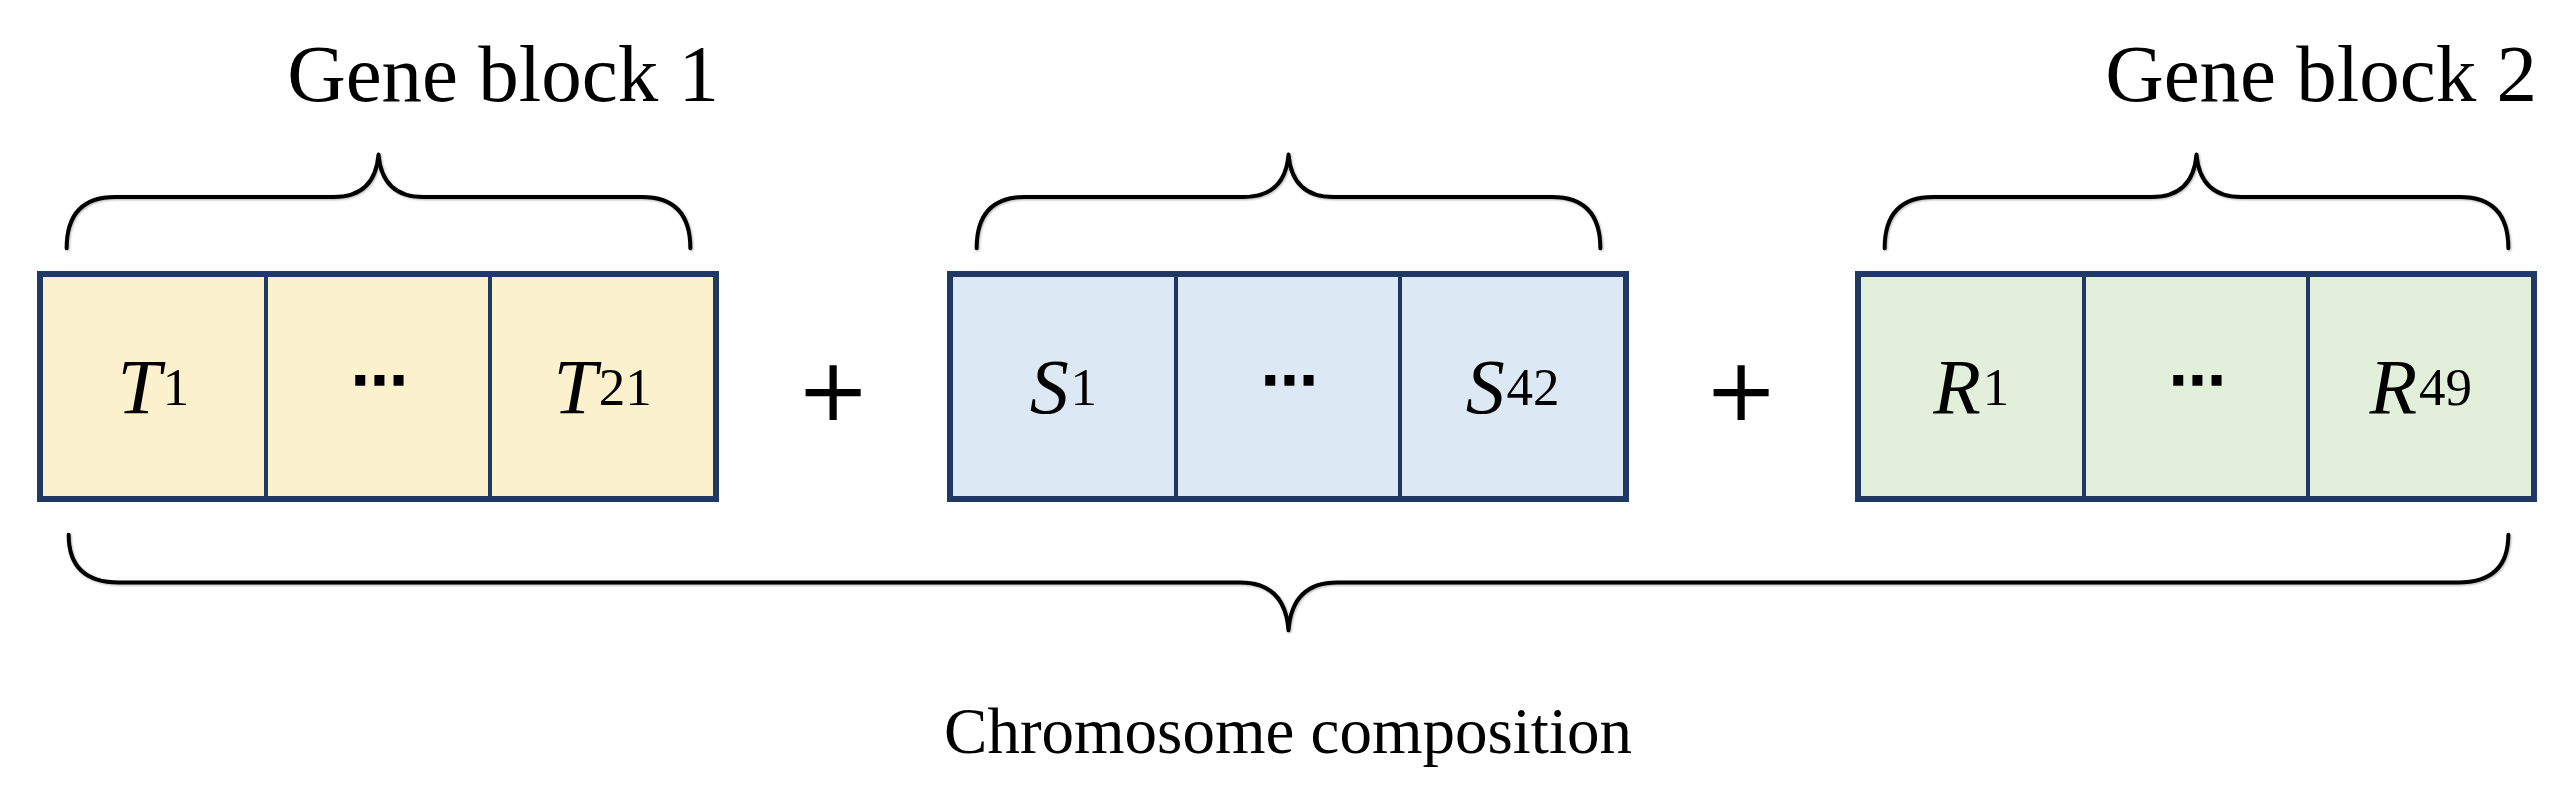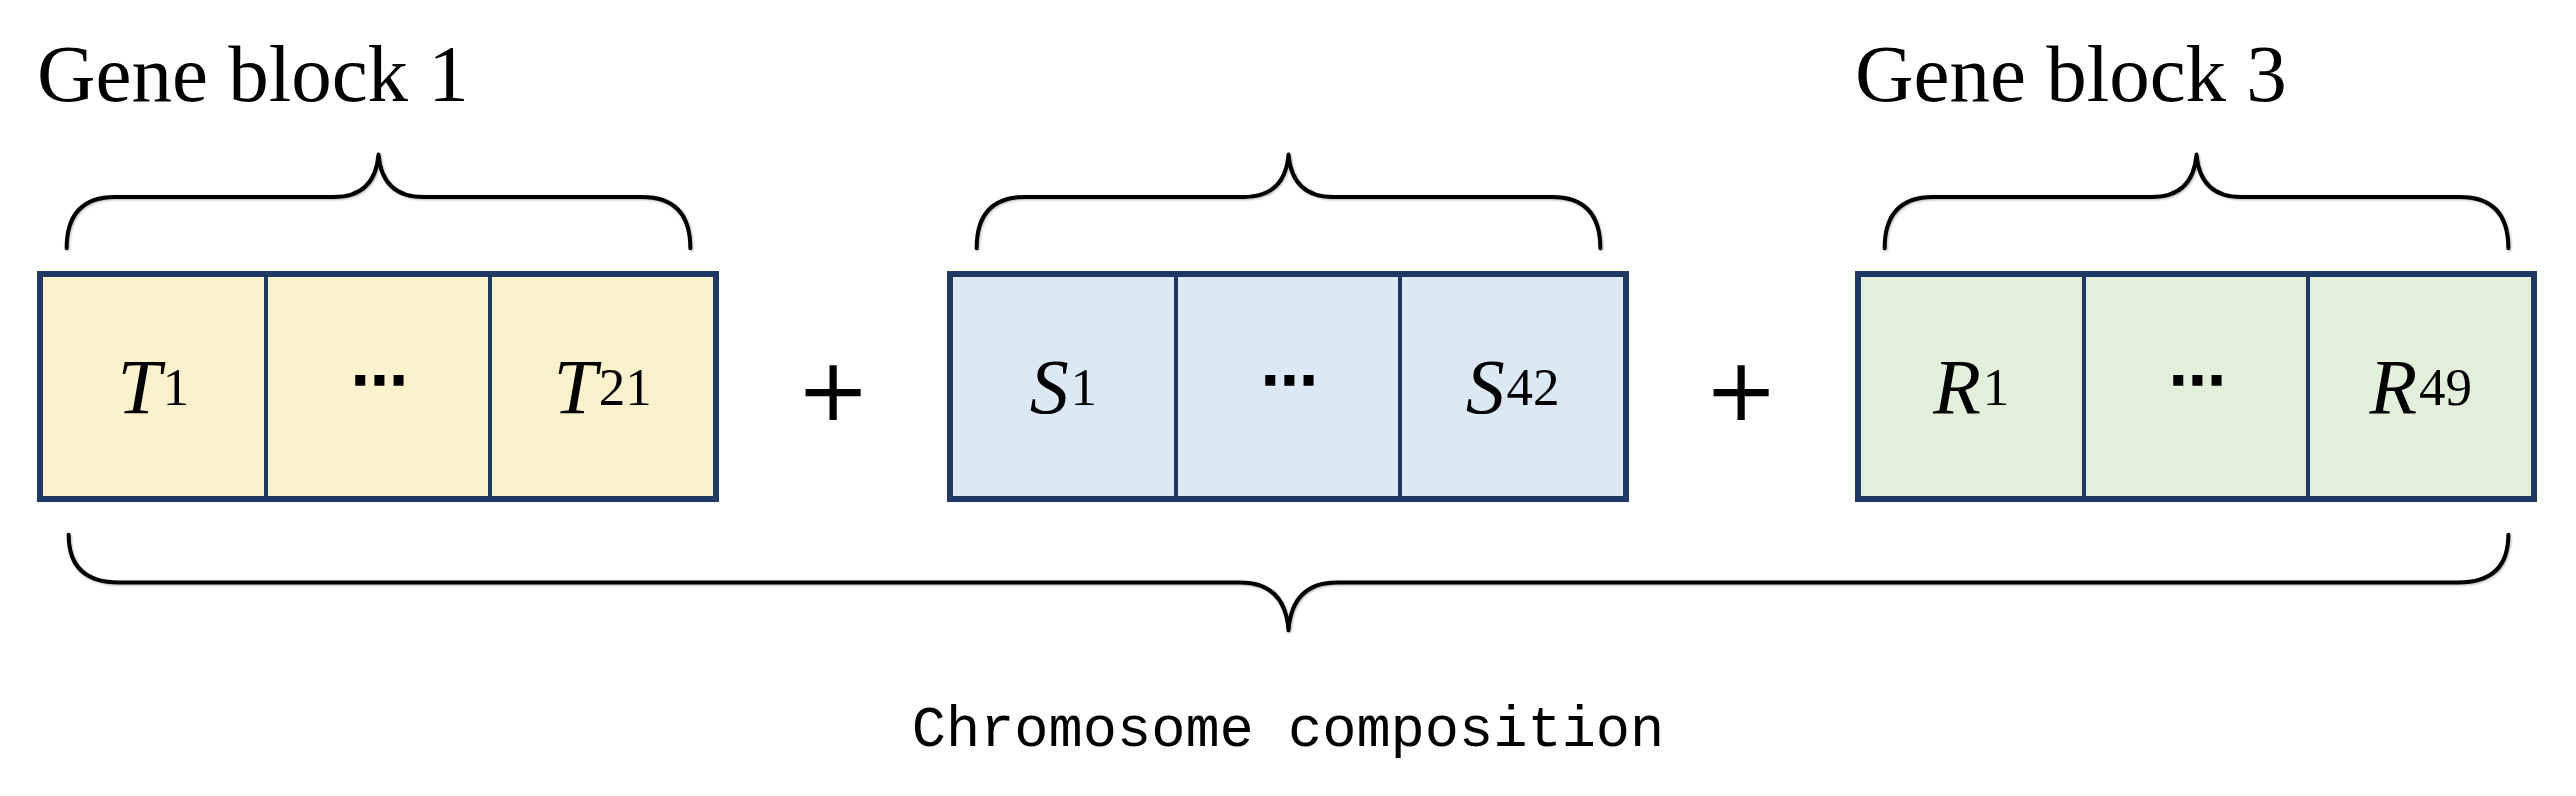--- a/index.html
+++ b/index.html
@@ -7,21 +7,21 @@
     position:relative;
     width:2576px;height:796px;
     background:#ffffff;
     font-family:"Liberation Serif", serif;
     color:#000;
     overflow:hidden;
   }
   .col{position:absolute;top:0;width:682px;height:100%;}
   .block-label{
     position:absolute;top:30px;left:0;width:100%;
-    text-align:left;
+    text-align:right;
     font-size:81px;line-height:88px;
     white-space:nowrap;
   }
   .brace{position:absolute;filter:drop-shadow(1.8px 1.8px 0.9px rgba(0,0,0,0.30));}
   .brace.top{left:26.5px;top:149px;}
   .brace.bottom{left:66px;top:531px;}
   .brace path{fill:none;stroke:#000;stroke-width:4.5;stroke-linecap:round;stroke-linejoin:round;}
   .block{
     position:absolute;top:271px;left:0;
     width:682px;height:231px;
@@ -49,23 +49,22 @@
   }
   .plus{
     position:absolute;top:390px;
     transform:translate(-50%,-50%);
     font-family:"DejaVu Sans", sans-serif;
     font-size:88px;line-height:88px;
   }
   .bottom-label{
     position:absolute;left:0;top:684px;width:100%;
     text-align:center;
-    font-size:57px;line-height:95px;
+    font-size:65px;line-height:95px;
     white-space:nowrap;
-    font-family:Liberation Mono, monospace;
   }
 </style>
 </head>
 <body>
 
 <div class="diagram">
 
   <div class="col" style="left:37px">
     <div class="block-label">Gene block 1</div>
     <svg class="brace top" width="629" height="103" viewBox="0 0 712 116">
@@ -103,21 +102,21 @@
       <div class="cell">
         <span class="base">S</span>
           <sub>42</sub>
       </div>
     </div>
   </div>
 
   <div class="plus" style="left:1741px">+</div>
 
   <div class="col" style="left:1855px">
-    <div class="block-label">Gene block 3</div>
+    <div class="block-label">Gene block 2</div>
     <svg class="brace top" width="629" height="103" viewBox="0 0 712 116">
       <path d="M3,112 Q3,54 58,54 L305,54 Q352,54 356,6 Q360,54 407,54 L654,54 Q709,54 709,112"></path>
     </svg>
     <div class="block" style="background-color: rgb(226, 239, 218);">
       <div class="cell">
         <span class="base">R</span>
           <sub>1</sub>
       </div>
       <div class="cell dots-cell">
         <span>⋯</span>

